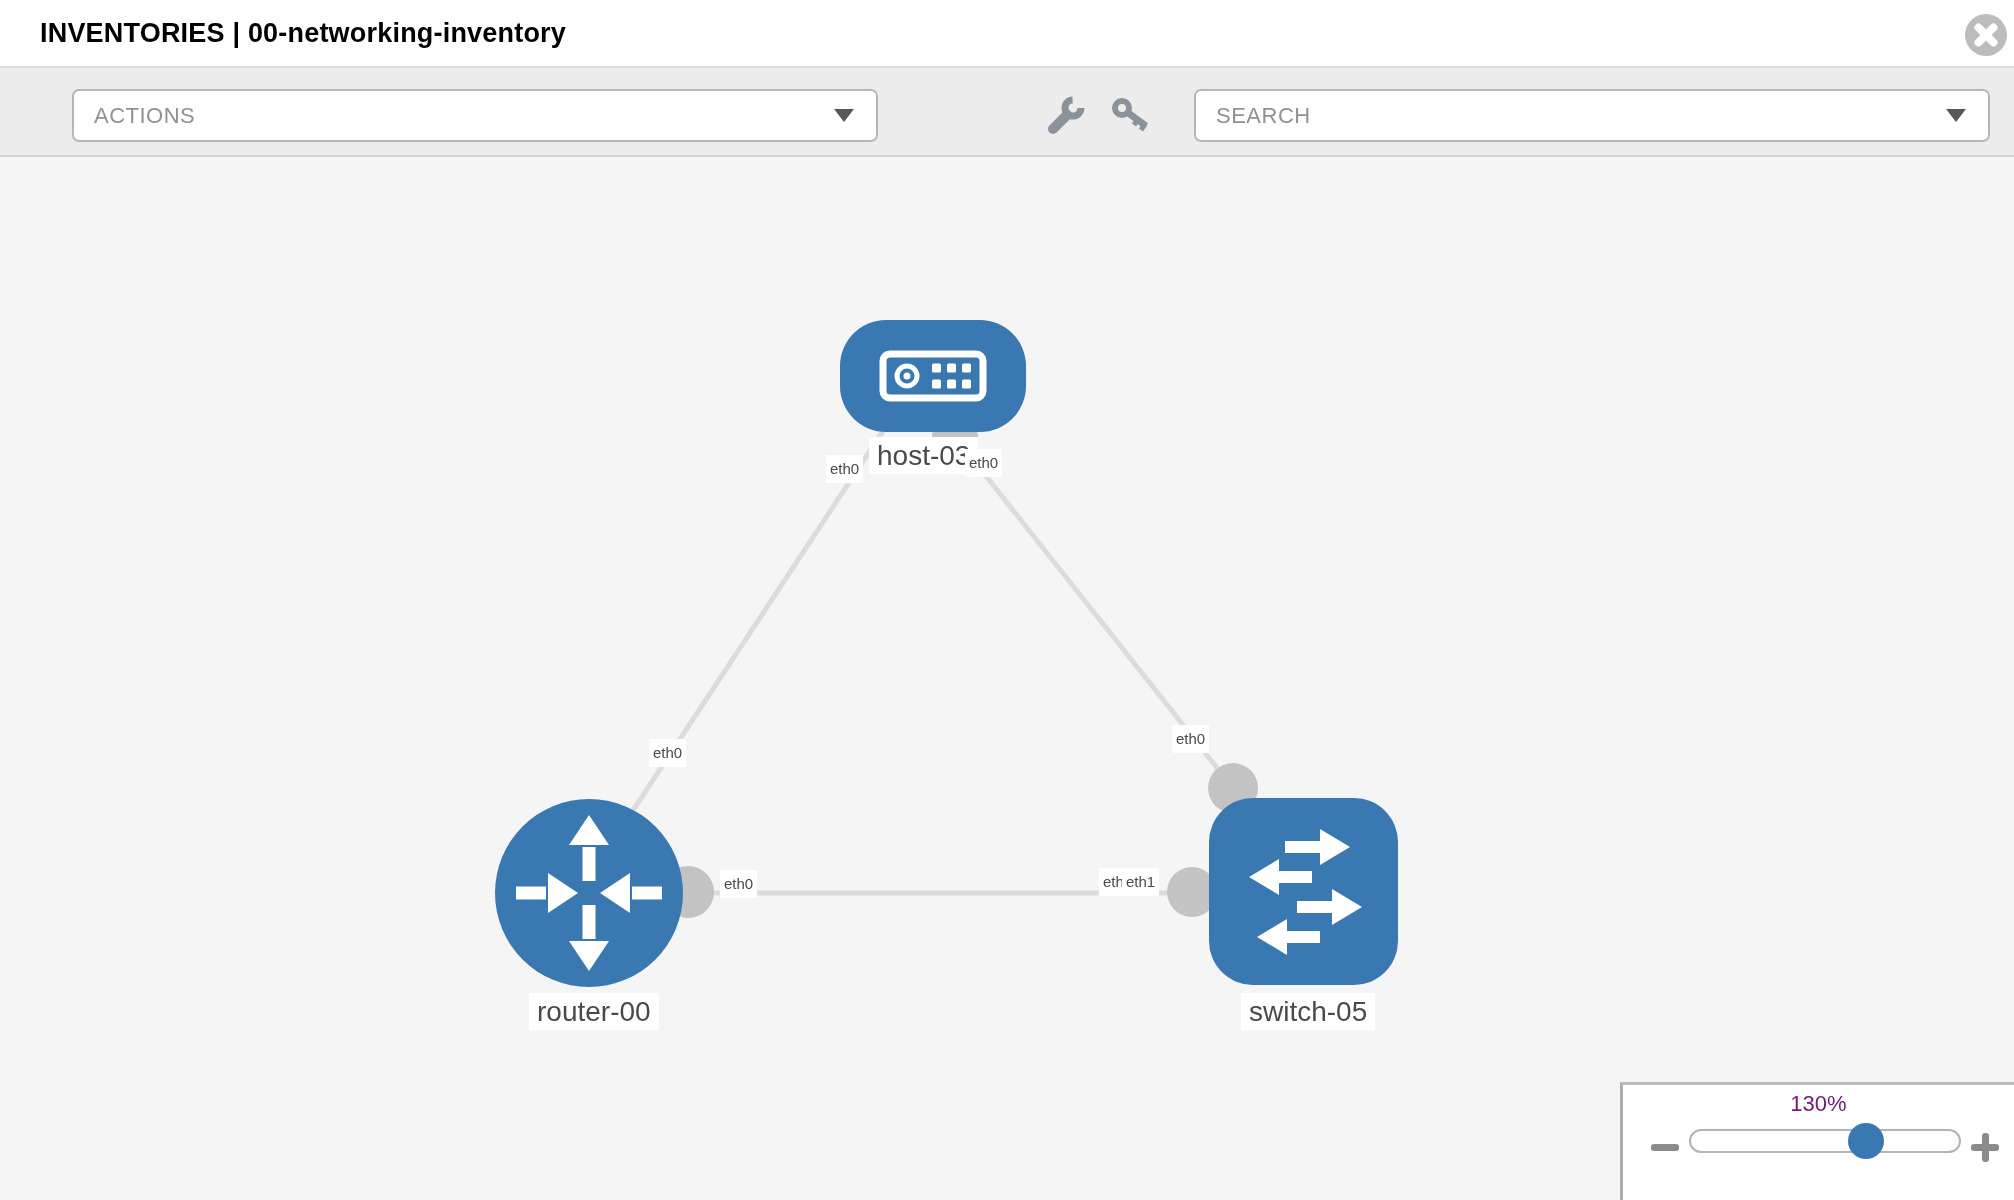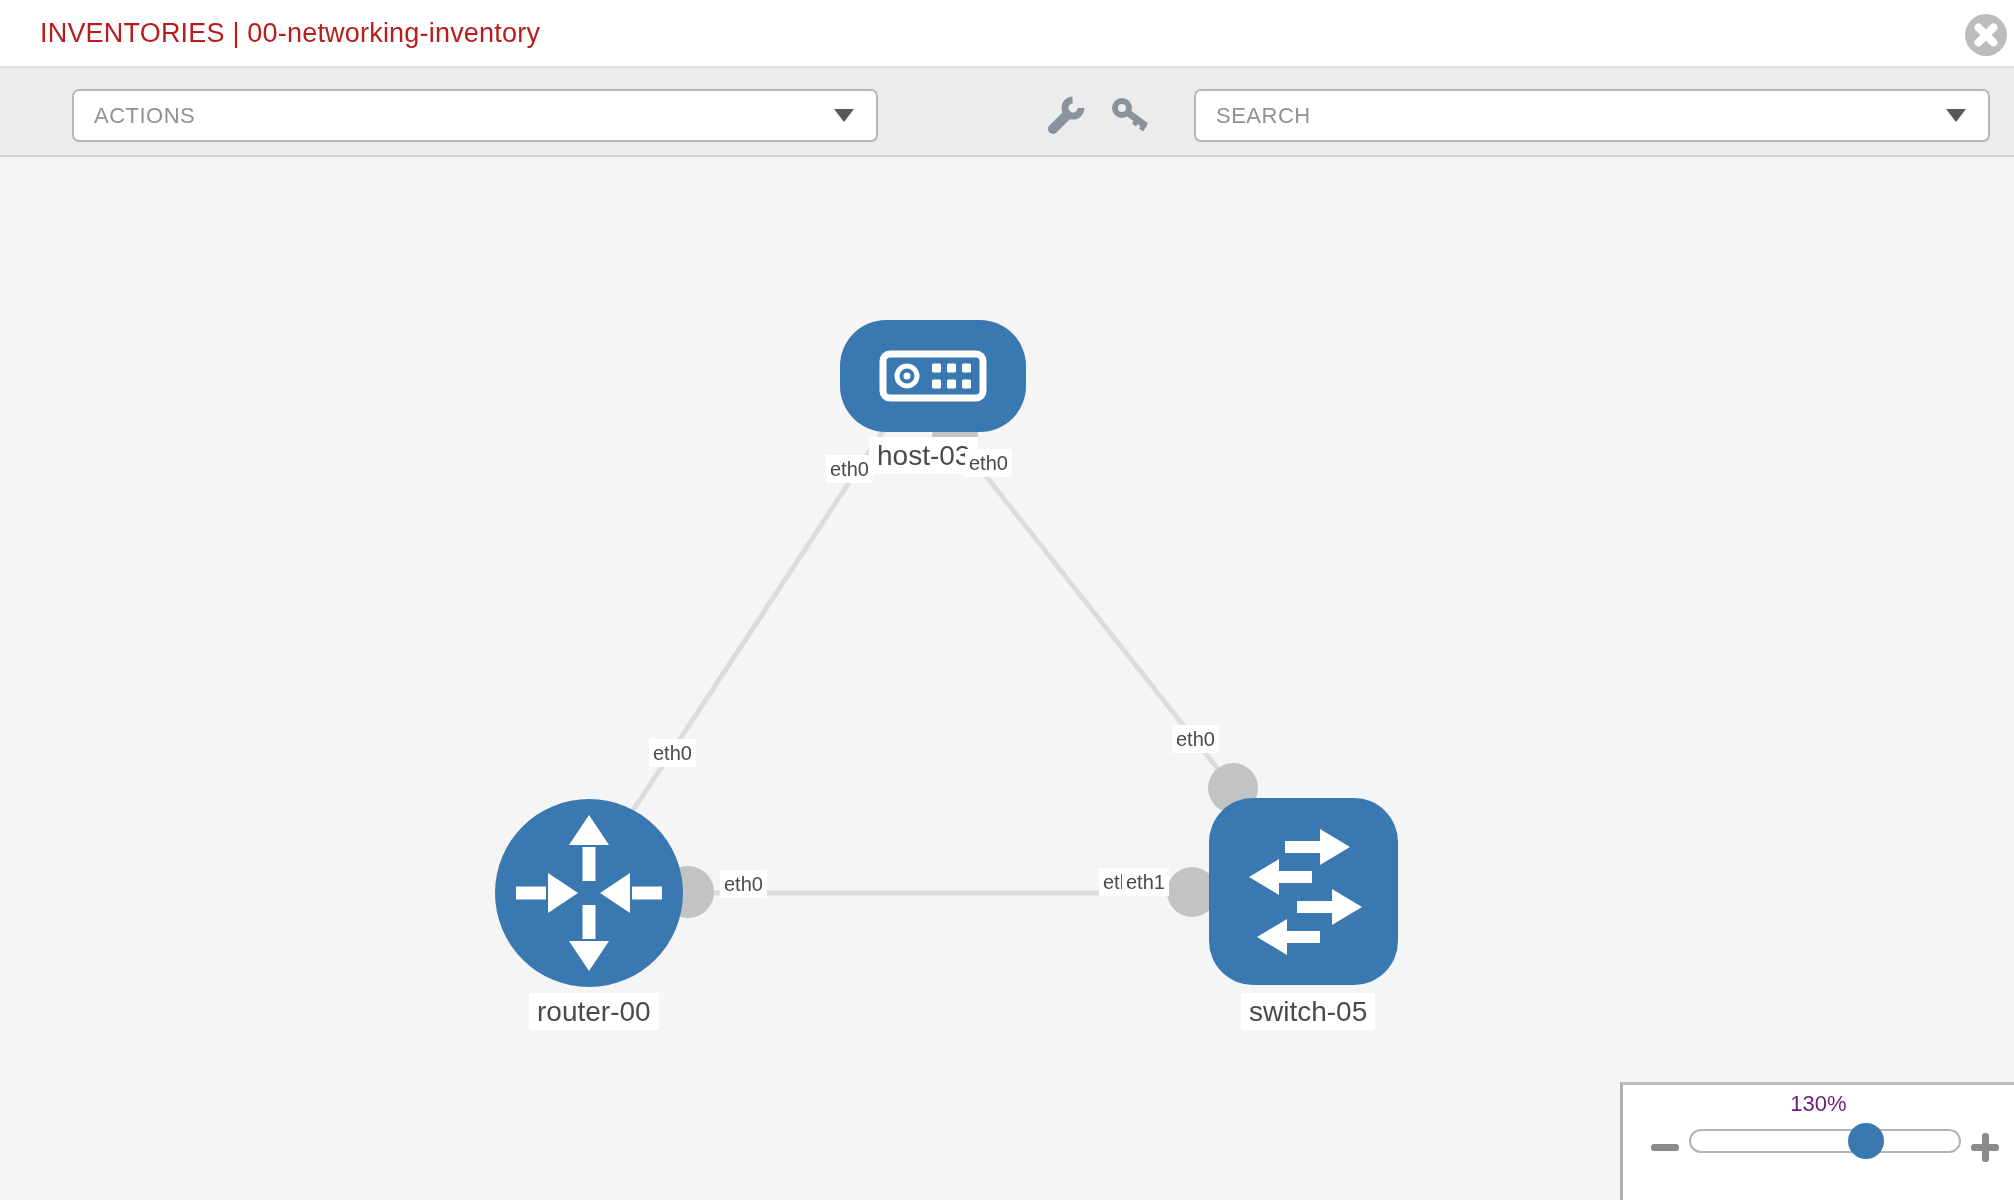--- a/index.html
+++ b/index.html
@@ -7,21 +7,21 @@
     position:relative;width:2014px;height:1200px;overflow:hidden;
     background:#ffffff;font-family:"Liberation Sans",sans-serif;
   }
   
   #header{
     position:absolute;left:0;top:0;width:2014px;height:66px;background:#ffffff;
     border-bottom:2px solid #dedede;
   }
   #page-title{
     position:absolute;left:40px;top:0;height:52px;line-height:66px;
-    font-size:27px;font-weight:normal;color:#b91c1c;letter-spacing:.2px;
+    font-size:27px;font-weight:bold;color:#000000;letter-spacing:.2px;
   }
   #close-btn{position:absolute;right:6px;top:13px;width:44px;height:44px;cursor:pointer;}
   
   #toolbar{
     position:absolute;left:0;top:68px;width:2014px;height:87px;
     background:#ececec;border-bottom:2px solid #d2d2d2;
   }
   .select-box{
     position:absolute;top:21px;height:53px;background:#ffffff;
     border:2px solid #b7b7b7;border-radius:7px;box-sizing:border-box;
@@ -41,21 +41,21 @@
   #wrench-btn{left:1044px;}
   #key-btn{left:1109px;}
   
   #canvas{
     position:absolute;left:0;top:157px;width:2014px;height:1043px;background:#f5f5f5;
   }
   #topo{position:absolute;left:0;top:0;}
   .chip{
     position:absolute;background:#ffffff;color:#4a4a4a;white-space:nowrap;
   }
-  .chip.iface{font-size:20px;line-height:26px;padding:1px 4px;}
+  .chip.iface{font-size:15px;line-height:26px;padding:1px 4px;}
   .chip.node{font-size:28px;line-height:33px;padding:2px 8px;}
   
   #zoom-panel{
     position:absolute;left:1620px;top:1082px;width:394px;height:118px;background:#ffffff;
     border-top:3px solid #bdbdbd;border-left:3px solid #adadad;box-sizing:border-box;
   }
   #zoom-level{width:100%;text-align:center;margin-top:6px;font-size:22px;color:#701a75;}
   .hbar{position:absolute;background:#8b8b8b;border-radius:3px;}
   #zoom-out{position:absolute;left:24px;top:50px;width:40px;height:24px;cursor:pointer;}
   #zoom-out .hbar{left:4px;top:9px;width:28px;height:7px;}

